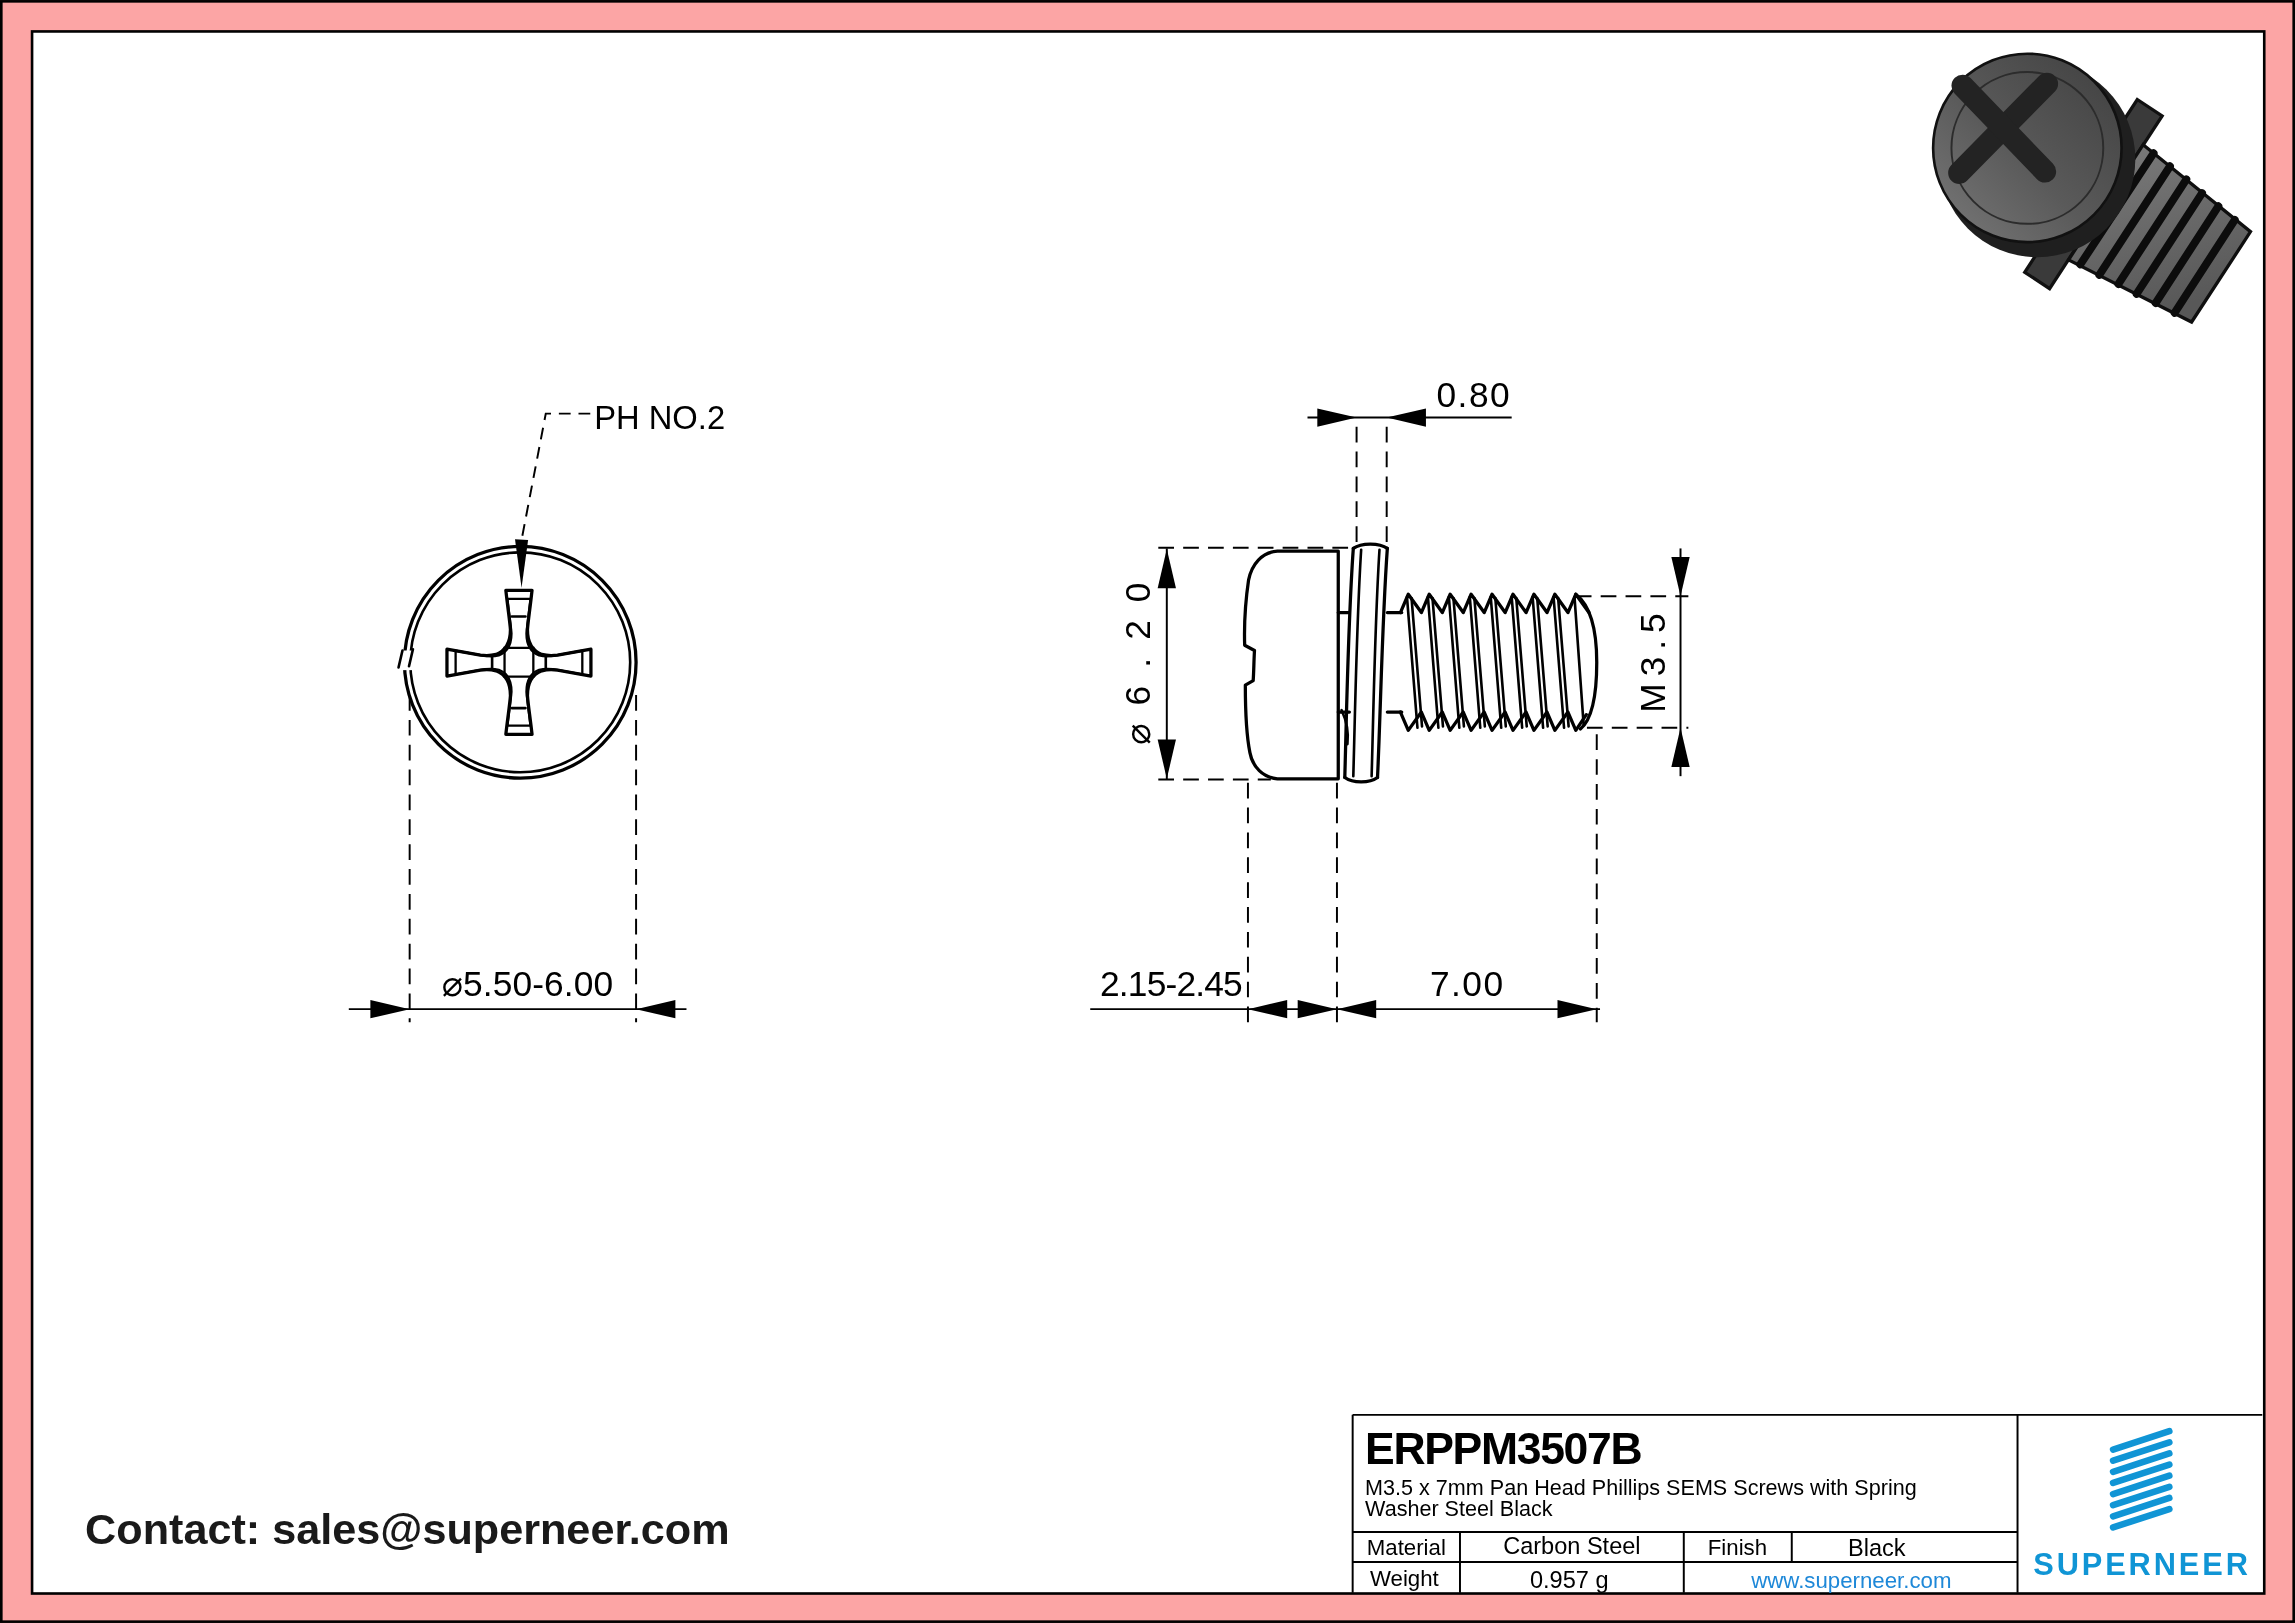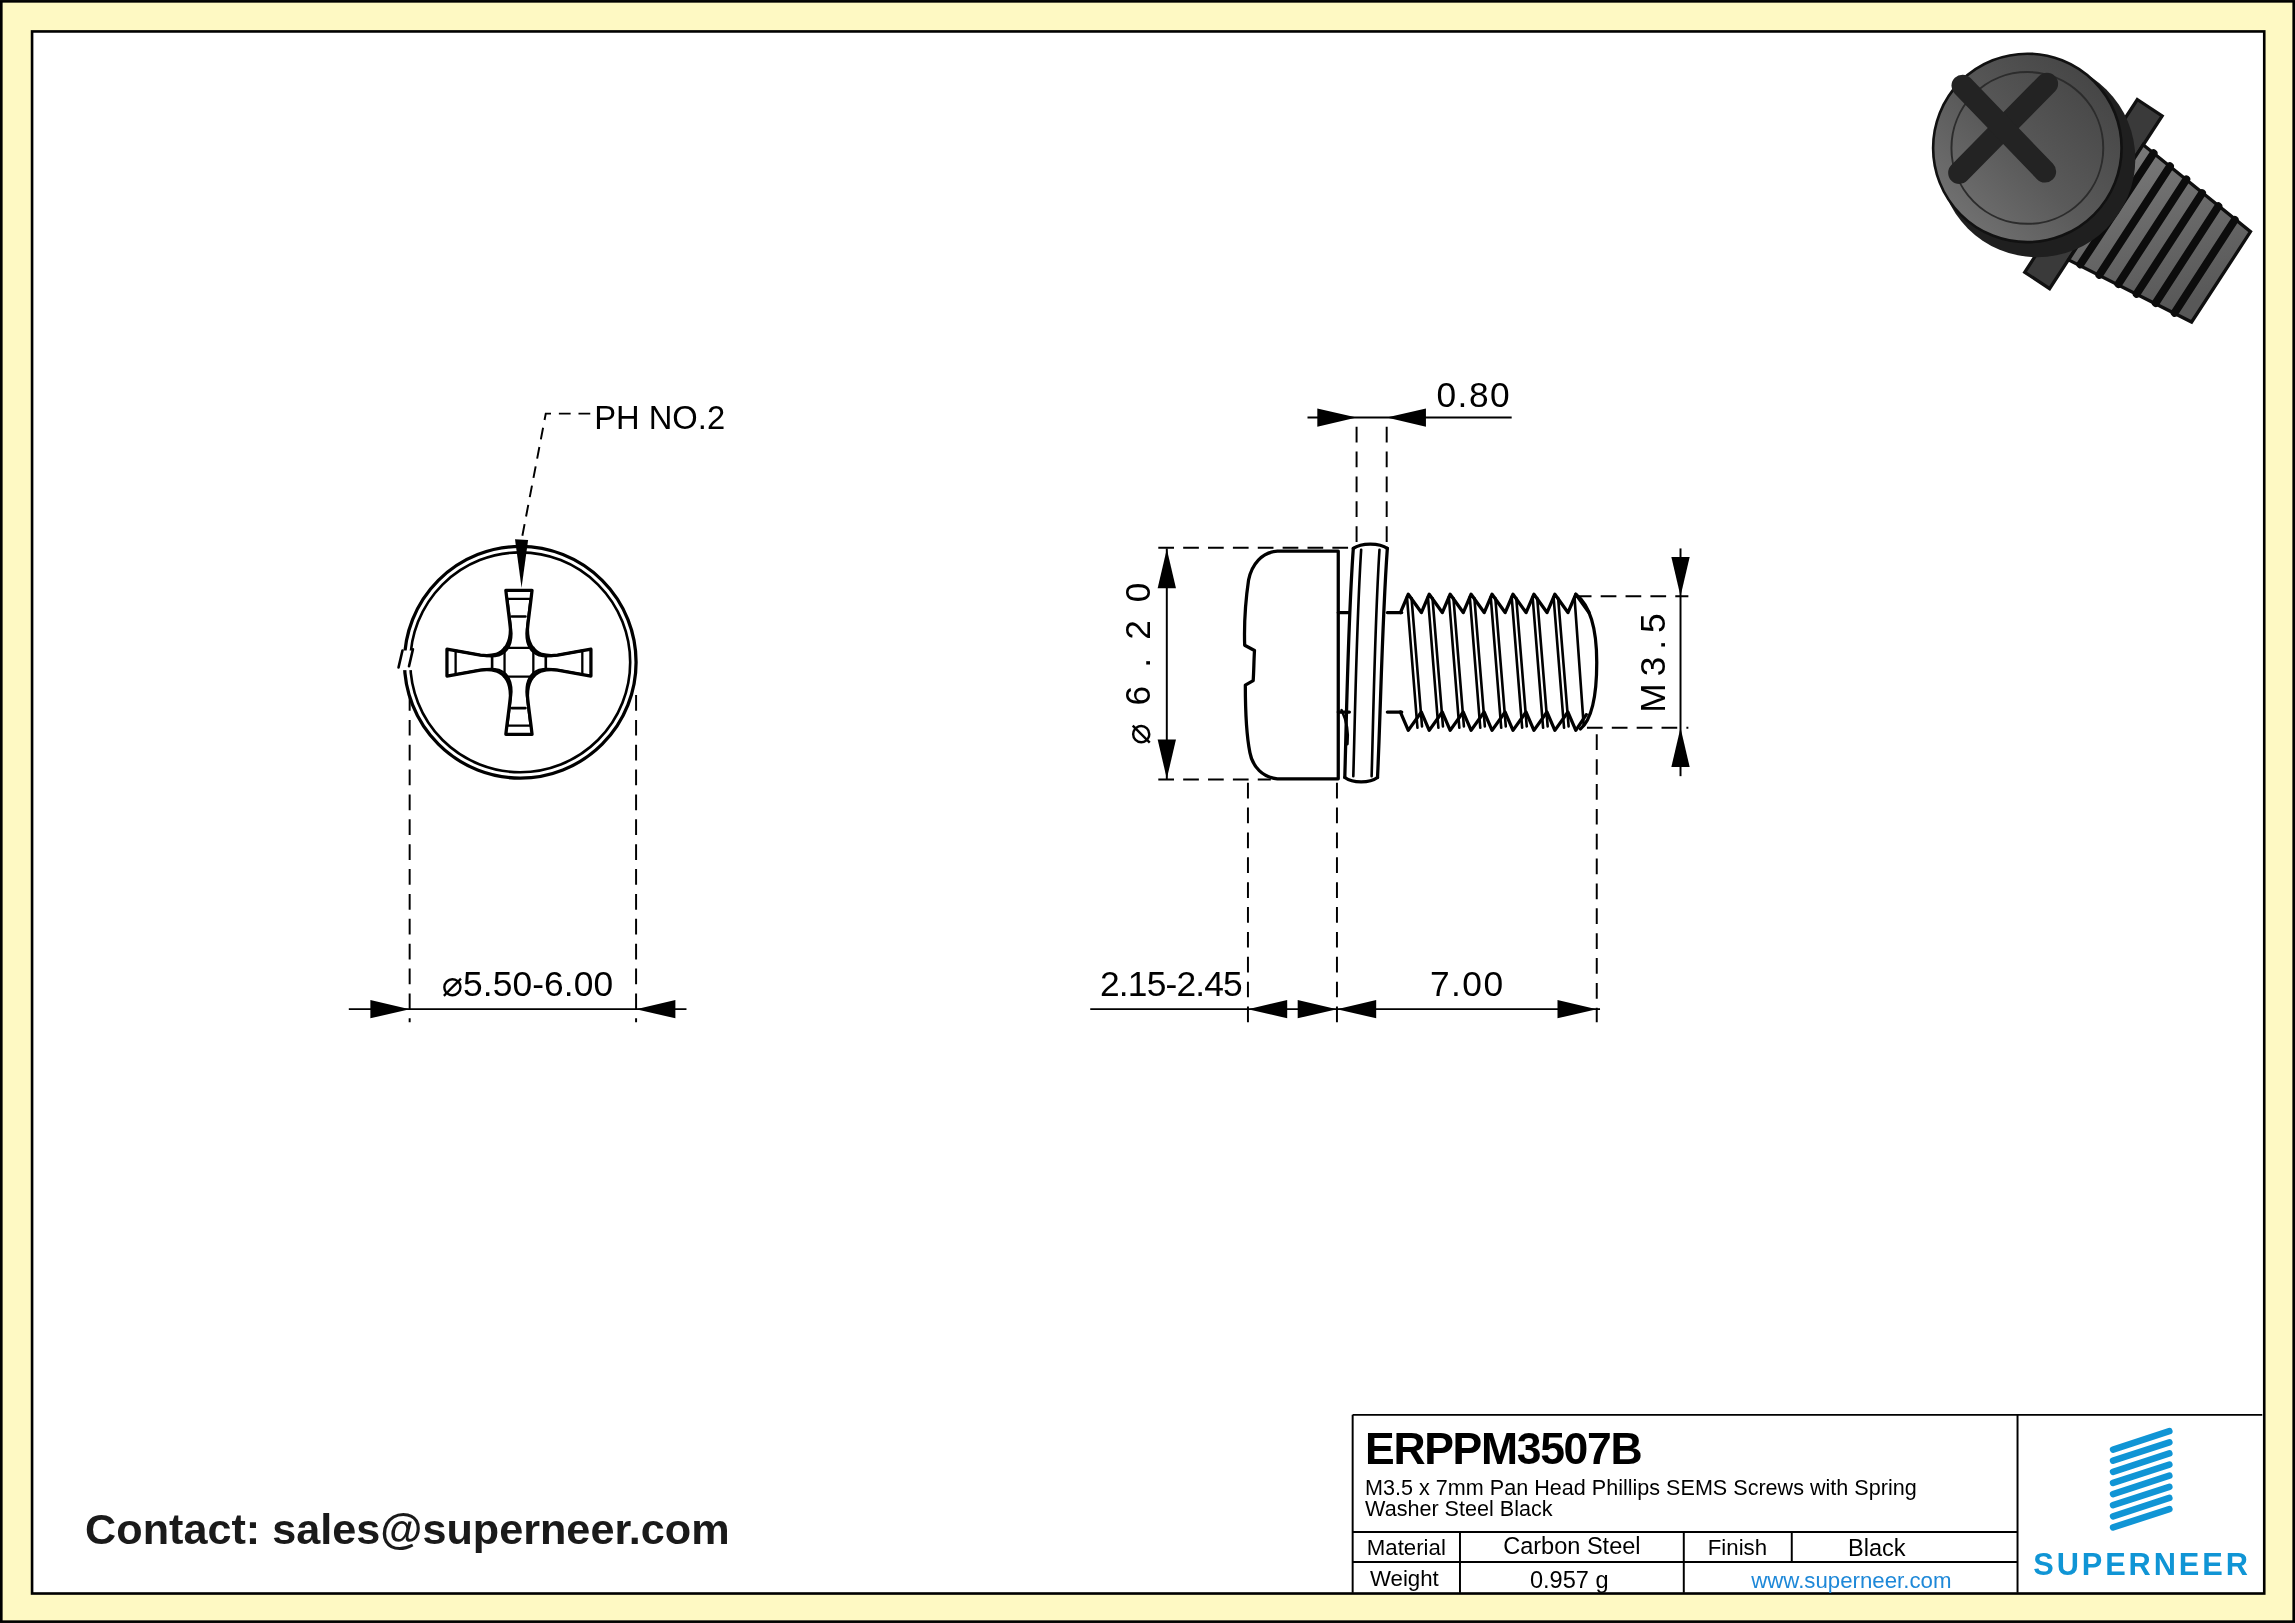--- a/index.html
+++ b/index.html
@@ -1,16 +1,16 @@
 <!DOCTYPE html>
 <html style="font-size:10.5px"><head>
 <meta charset="utf-8">
 <style>
   html,body{margin:0;padding:0;background:#ffffff;}
-  .sheet{position:relative;width:2295px;height:1623px;background:#fef9c3;overflow:hidden;
+  .sheet{position:relative;width:2295px;height:1623px;background:#fca5a5;overflow:hidden;
          font-family:"Liberation Sans","DejaVu Sans",sans-serif;}
   svg{display:block;}
   svg text{fill:#000;font-family:"Liberation Sans","DejaVu Sans",sans-serif;}
   .dim{font-size:54px;}
   .lbl{font-size:50px;}
   .pn{font-size:68px;font-weight:bold;}
   .desc{font-size:33px;}
   .cell{font-size:34px;}
   .cellv{font-size:36px;}
   .web{font-size:34px;fill:#1e88d8;}

